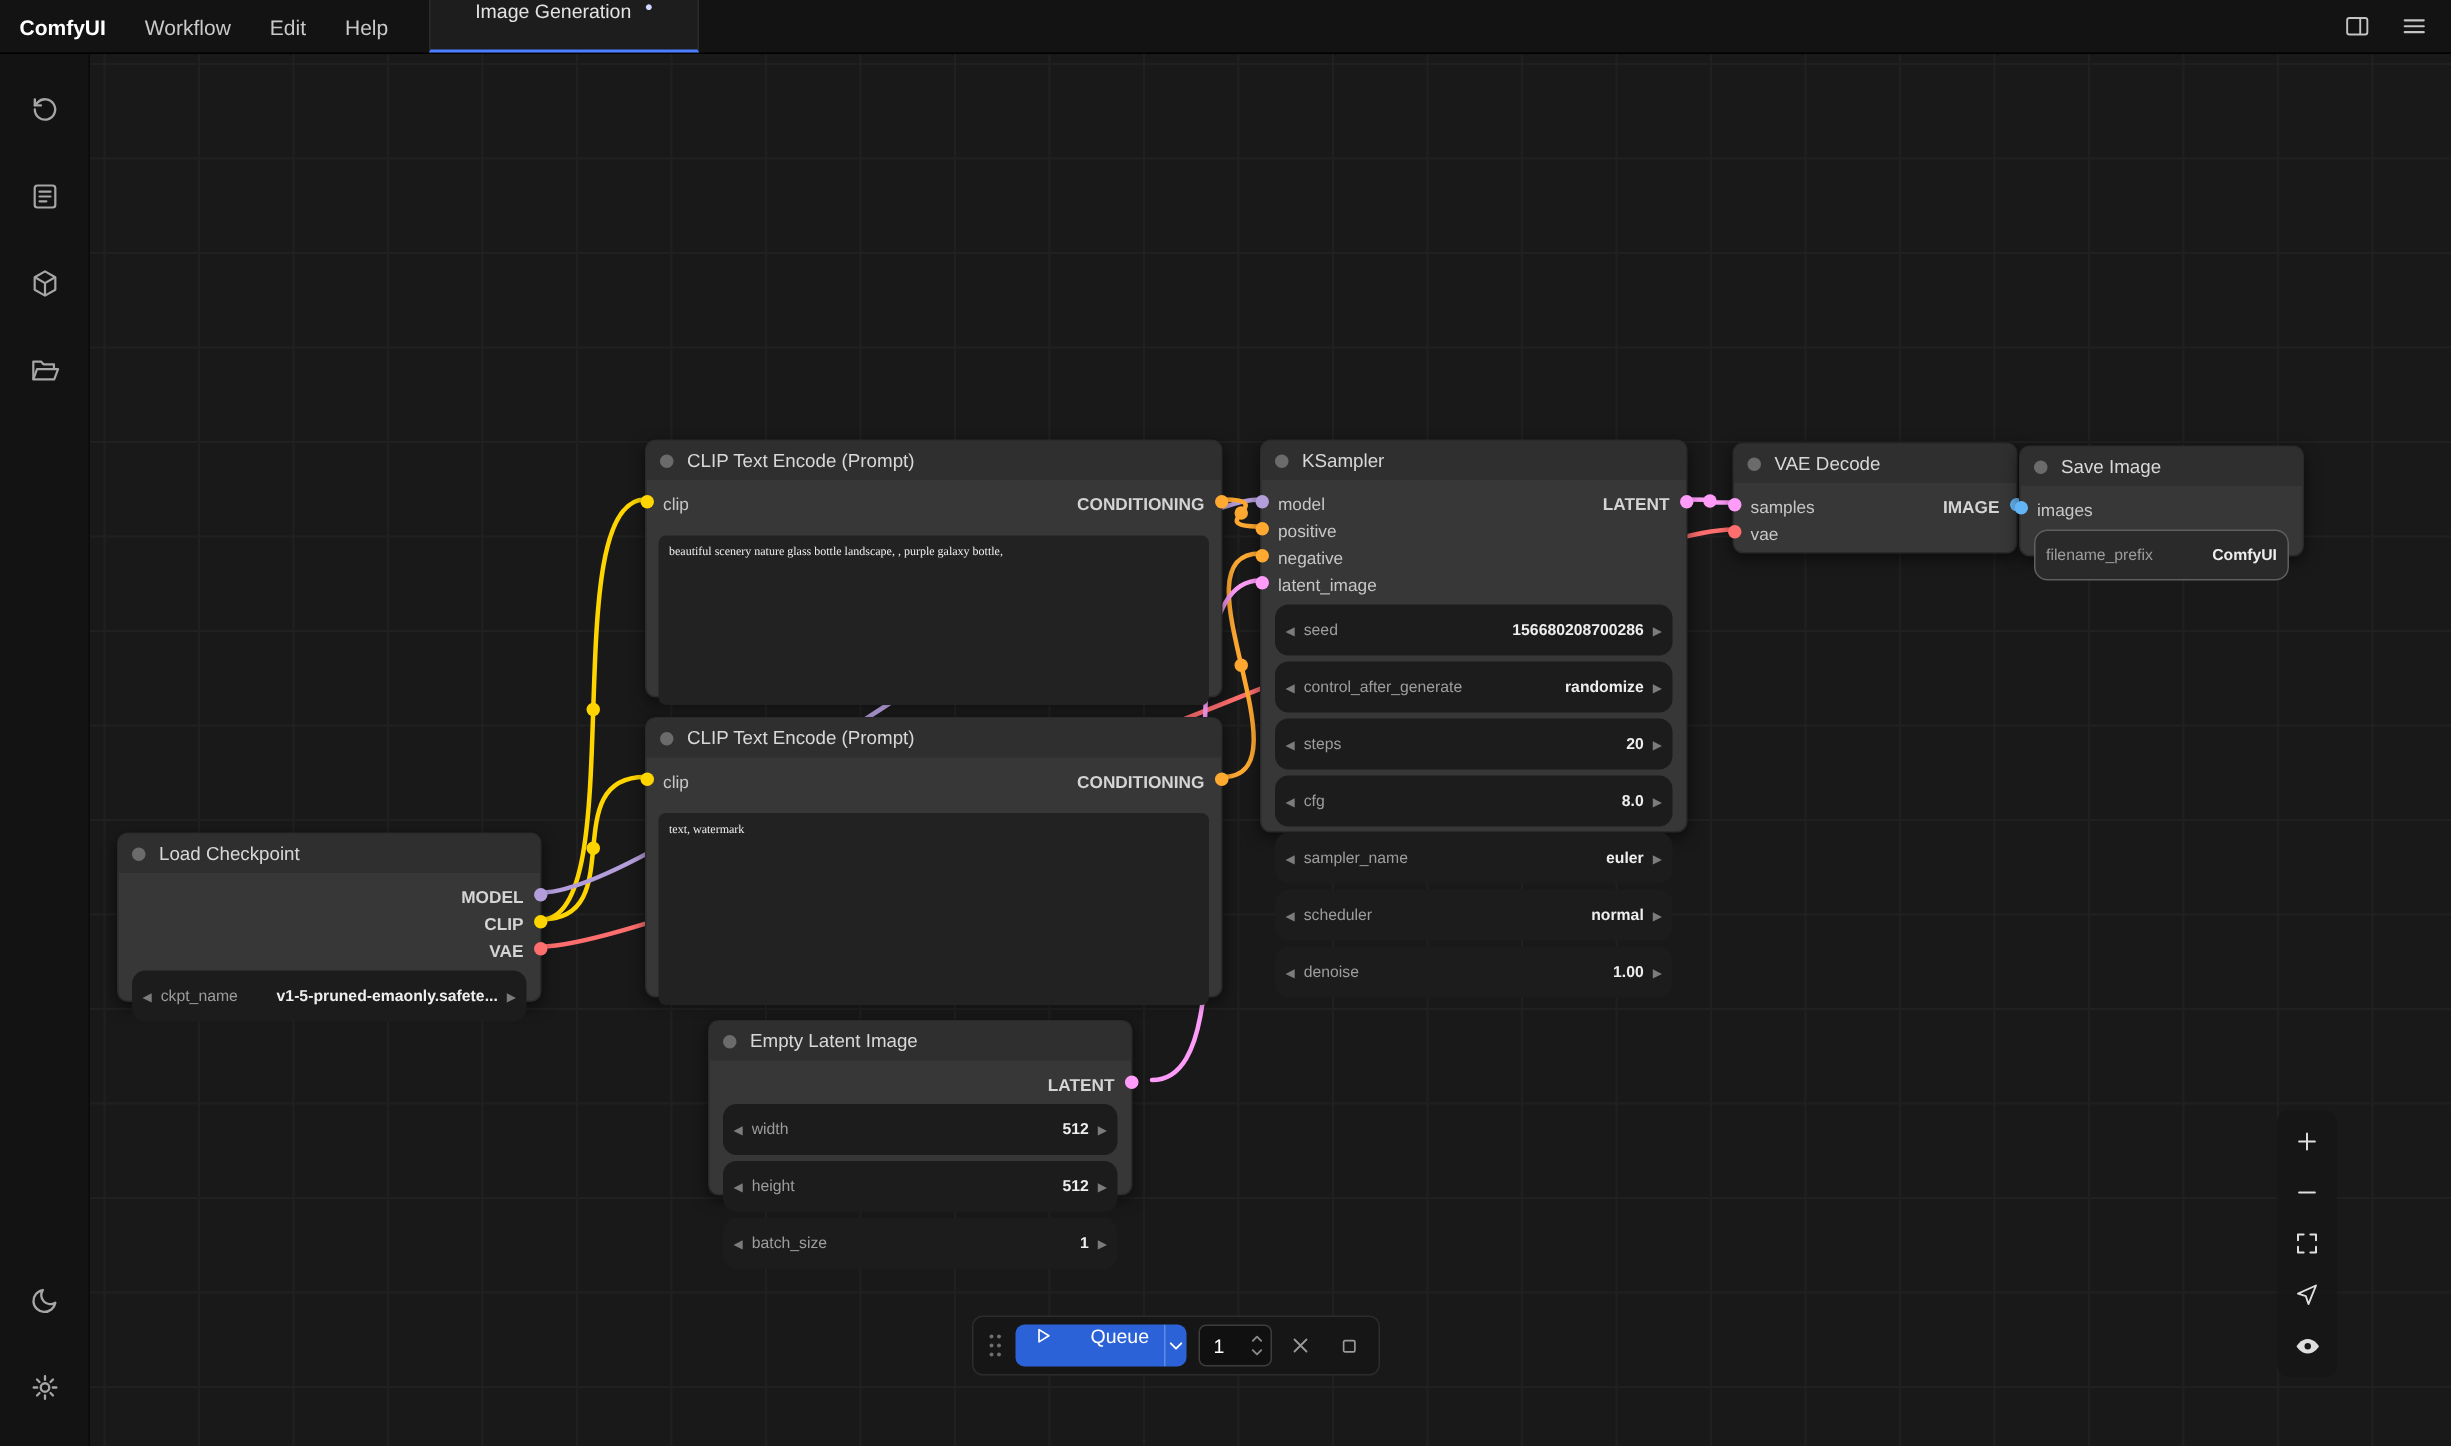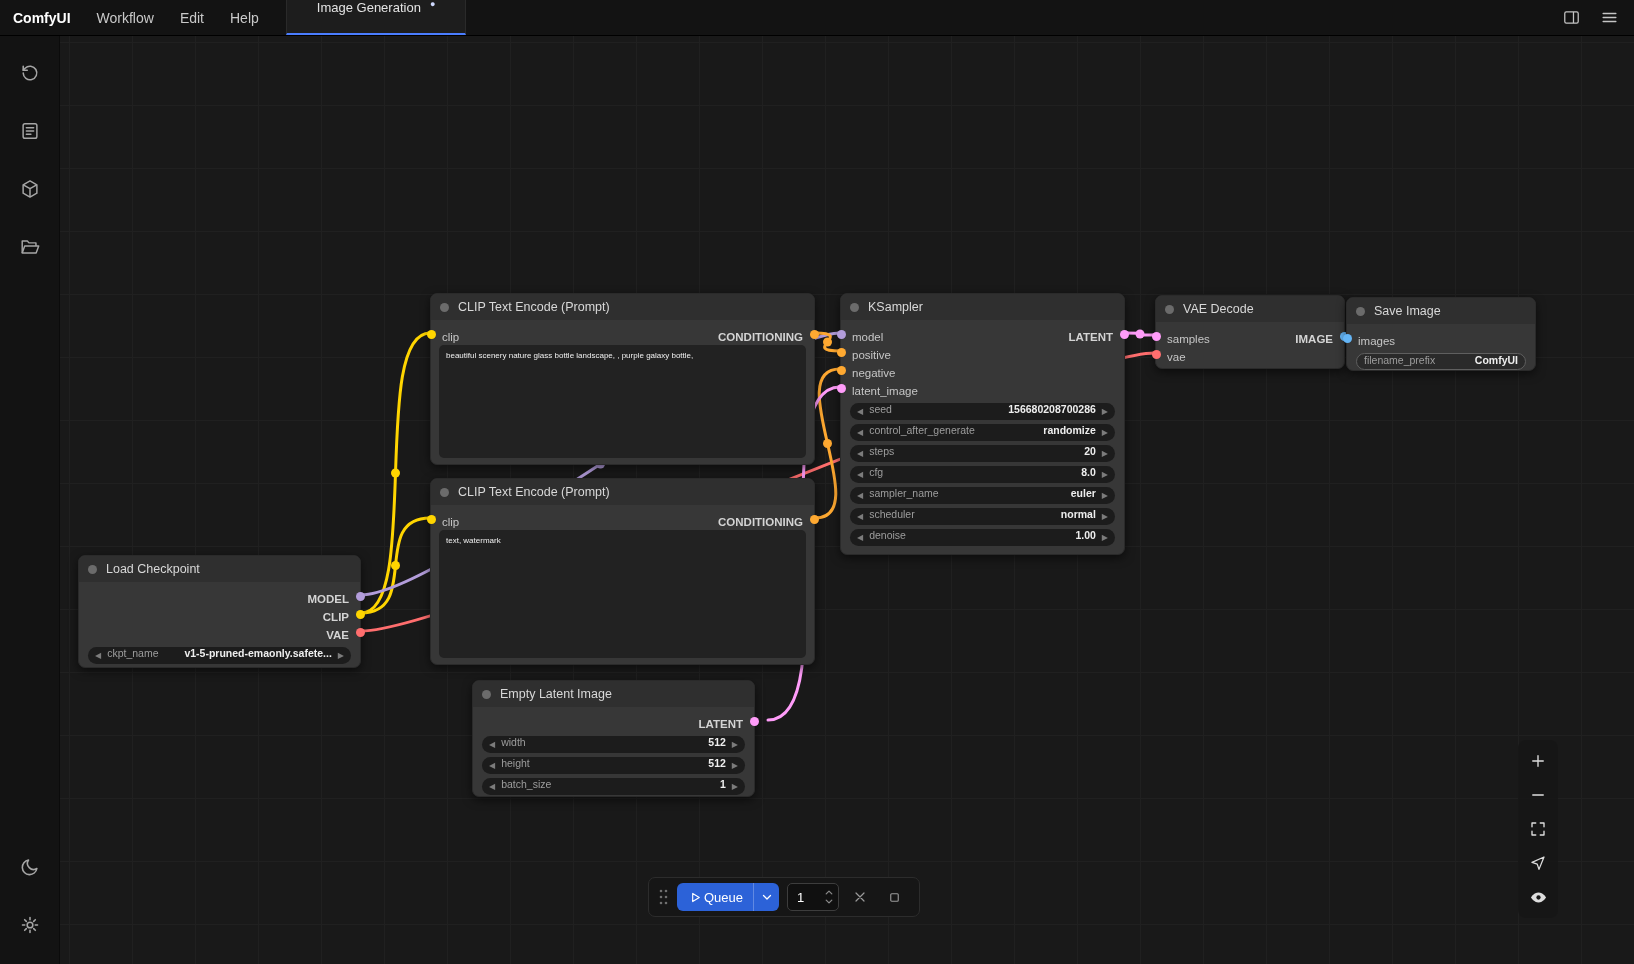--- a/index.html
+++ b/index.html
@@ -46,37 +46,37 @@
   .row{height:18px;display:flex;align-items:flex-end;position:relative;padding:0 11px}
   .row.dual{justify-content:space-between}
   .row.out-only{justify-content:flex-end}
   .plabel{font-size:11.5px;color:#c6c6c6;white-space:nowrap}
   .plabel.outl{font-weight:bold;color:#d4d4d4}
   .pdot{width:9px;height:9px;border-radius:50%;position:absolute;top:4.5px;cursor:crosshair}
   .pdot.in{left:-4.5px}.pdot.out{right:-4.5px}
   .c-model{background:#b39ddb}.c-clip{background:#ffd500}.c-vae{background:#ff6e6e}
   .c-cond{background:#ffa931}.c-latent{background:#ff9cf9}.c-image{background:#64b5f6}
 
-  .widget{height:17px;margin:4px 9px 0;background:#1c1c1c;border-radius:9px;display:flex;align-items:flex-start;
+  .widget{height:34px;margin:4px 9px 0;background:#1c1c1c;border-radius:9px;display:flex;align-items:center;
     padding:0 7px;font-size:10.5px;color:#9d9d9d;gap:6px;cursor:pointer}
   .wname{white-space:nowrap}
   .wval{margin-left:auto;color:#eee;font-weight:bold;white-space:nowrap;overflow:hidden}
   .warr{color:#7c7c7c;font-size:8px;line-height:17px;flex:none}
   .widget.textw{background:#2a2a2a;border:1px solid #5f5f5f}
 
-  .prompt-text{margin:0 8px 0;background:#222;border-radius:5px;padding:5px 7px;
-    font-family:Liberation Sans, sans-serif;font-size:8px;color:#efefef;line-height:1.5;overflow:hidden;cursor:text}
+  .prompt-text{margin:12px 8px 0;background:#222;border-radius:5px;padding:5px 7px;
+    font-family:Liberation Serif, serif;font-size:8px;color:#efefef;line-height:1.5;overflow:hidden;cursor:text}
 
   
   .queue-panel{position:absolute;left:588px;top:841px;width:272px;height:40px;background:#161616;
     border:1px solid #2c2c2c;border-radius:7px;display:flex;align-items:center;gap:8px;padding:0 8px;z-index:6}
   .drag-handle{color:#6f6f6f;display:flex;align-items:center;cursor:grab}
   .queue-btn{height:28px;background:#2c62d8;border-radius:6px;display:flex;align-items:center;color:#fff;
     font-size:13px;cursor:pointer;overflow:hidden}
-  .queue-main{display:flex;align-items:center;gap:1px;padding:0 10px 0 11px;height:100%}
+  .queue-main{display:flex;align-items:flex-start;gap:24px;padding:0 10px 0 11px;height:100%}
   .queue-chev{display:flex;align-items:center;justify-content:center;width:26px;height:100%;
     border-left:1px solid rgba(255,255,255,.25)}
   .batch-box{width:52px;height:28px;background:#101010;border:1px solid #3d3d3d;border-radius:5px;
     display:flex;align-items:center;padding:0 4px 0 9px;color:#fff;font-size:13px;cursor:text}
   .steppers{margin-left:auto;display:flex;flex-direction:column;gap:2px;color:#8a8a8a}
   .qicon{width:26px;height:26px;display:flex;align-items:center;justify-content:center;color:#9a9a9a;cursor:pointer}
 
   
   .canvas-toolbar{position:absolute;left:1458px;top:704px;width:40px;padding:4px 0;z-index:6;
     background:rgba(22,22,22,.85);border-radius:8px;display:flex;flex-direction:column;align-items:center}

